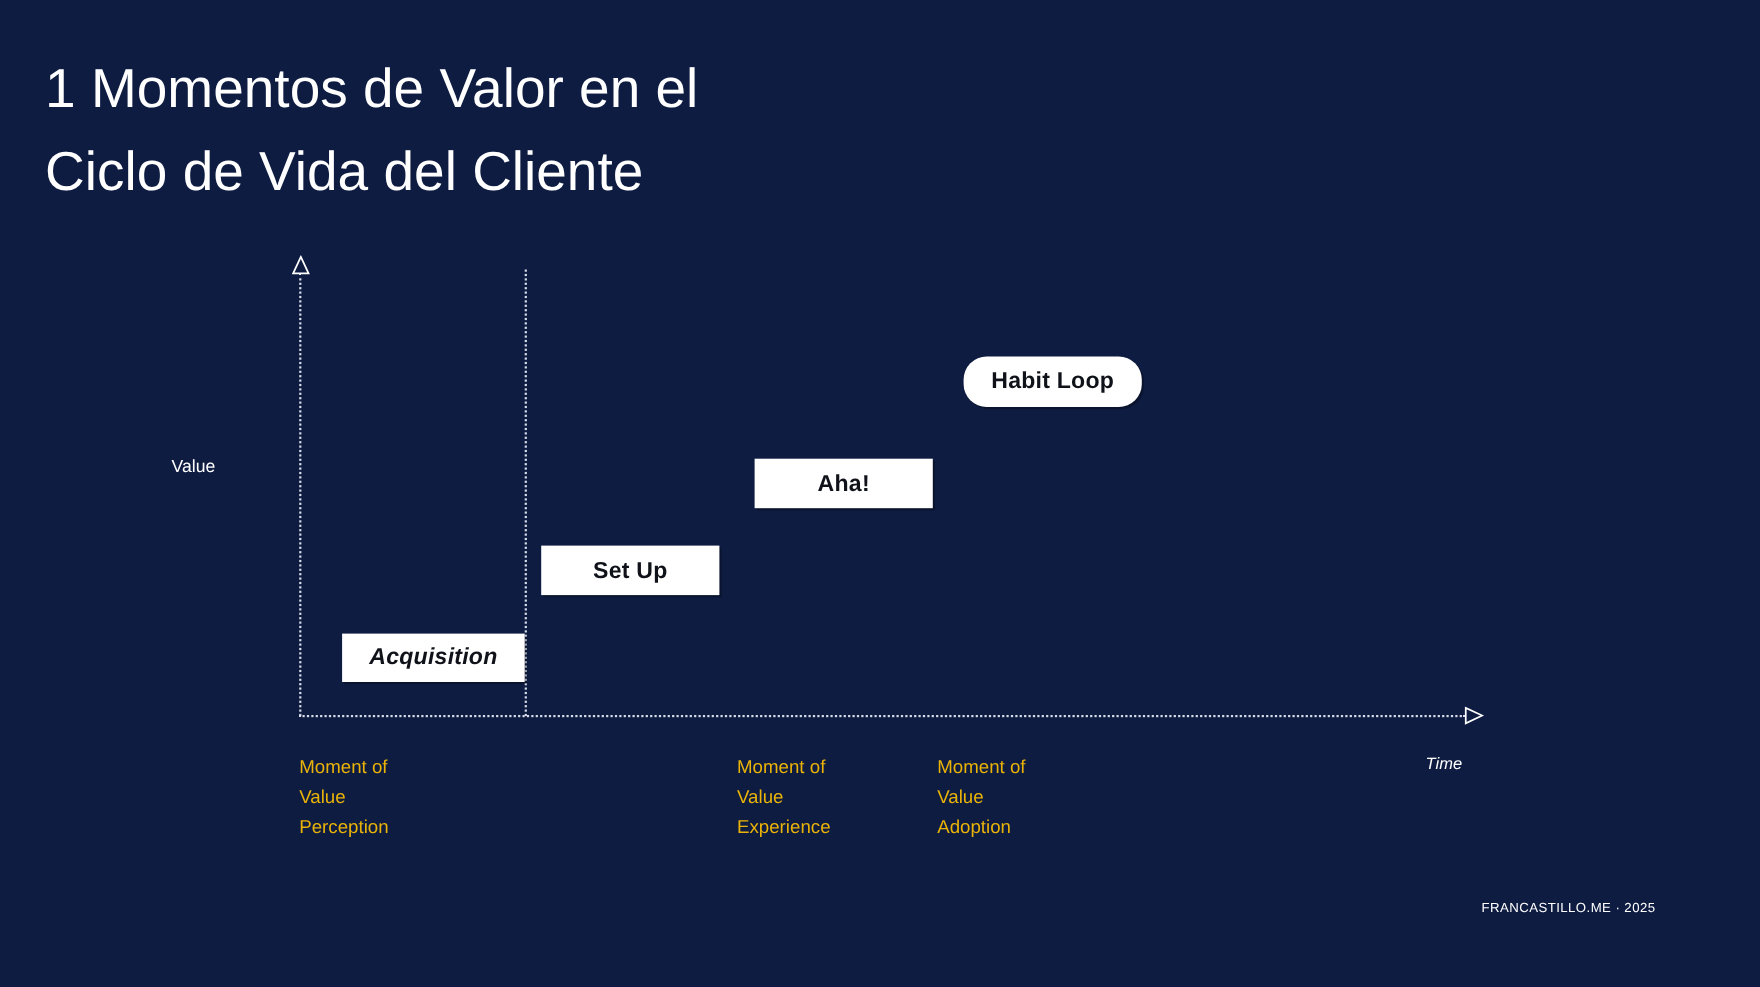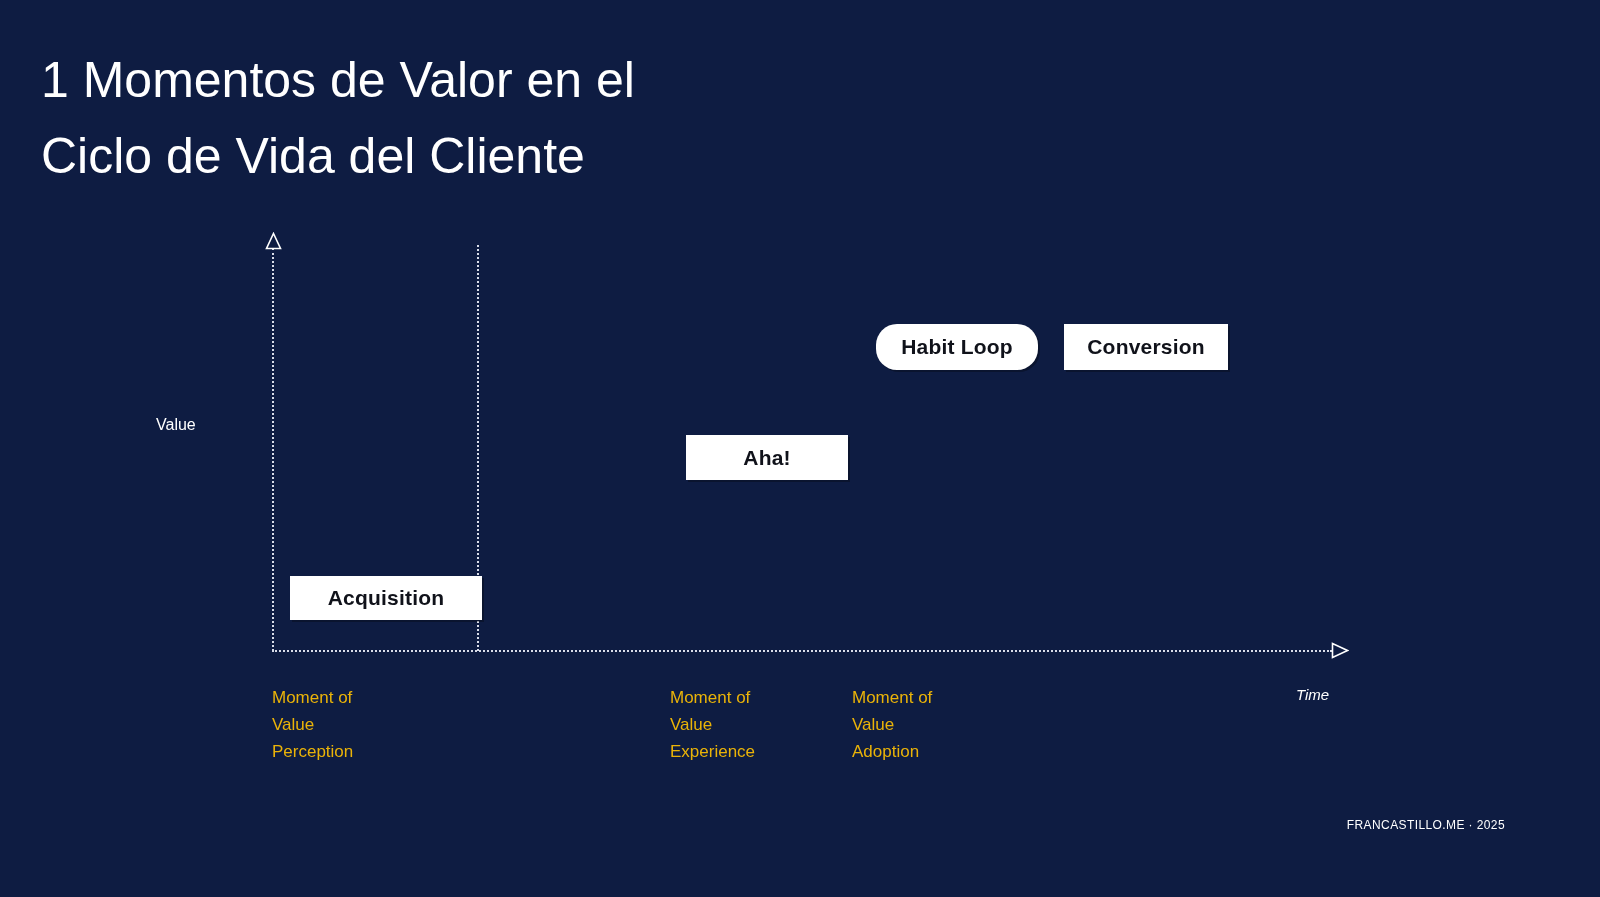--- a/index.html
+++ b/index.html
@@ -103,23 +103,23 @@
     background: #ffffff;
     color: #10121a;
     display: flex;
     align-items: center;
     justify-content: center;
     font-size: 21px;
     font-weight: bold;
     letter-spacing: 0.2px;
     box-shadow: 2px 2px 0 rgba(0,0,0,0.28);
   }
-  #box-acquisition { left: 290px; top: 576px; width: 192px; height: 44px; }
+  #box-acquisition { left: 311px; top: 576px; width: 166px; height: 44px; font-style: italic; }
   #box-setup       { left: 492px; top: 496px; width: 162px; height: 45px; }
-  #box-aha         { left: 686px; top: 435px; width: 162px; height: 45px; }
+  #box-aha         { left: 686px; top: 417px; width: 162px; height: 45px; }
   #box-habit       { left: 876px; top: 324px; width: 162px; height: 46px; border-radius: 21px; }
   #box-conversion  { left: 1064px; top: 324px; width: 164px; height: 46px; }
 
   
   .moment-label {
     position: absolute;
     color: #eab308;
     font-size: 17px;
     line-height: 27px;
     white-space: pre-line;
@@ -158,23 +158,23 @@
   <div id="x-arrow" class="arrow">
     <svg width="18" height="17" viewBox="0 0 18 17">
       <polygon points="16.5,8.5 1.5,15.5 1.5,1.5" fill="none" stroke="#ffffff" stroke-width="1.6"></polygon>
     </svg>
   </div>
 
   <div id="value-label">Value</div>
   <div id="time-label">Time</div>
 
   <div id="box-acquisition" class="stage-box">Acquisition</div>
+  <div id="box-setup" class="stage-box">Set Up</div>
   <div id="box-aha" class="stage-box">Aha!</div>
   <div id="box-habit" class="stage-box">Habit Loop</div>
-  <div id="box-conversion" class="stage-box">Conversion</div>
 
   <div id="moment-perception" class="moment-label">Moment of
 Value
 Perception</div>
   <div id="moment-experience" class="moment-label">Moment of
 Value
 Experience</div>
   <div id="moment-adoption" class="moment-label">Moment of
 Value
 Adoption</div>

